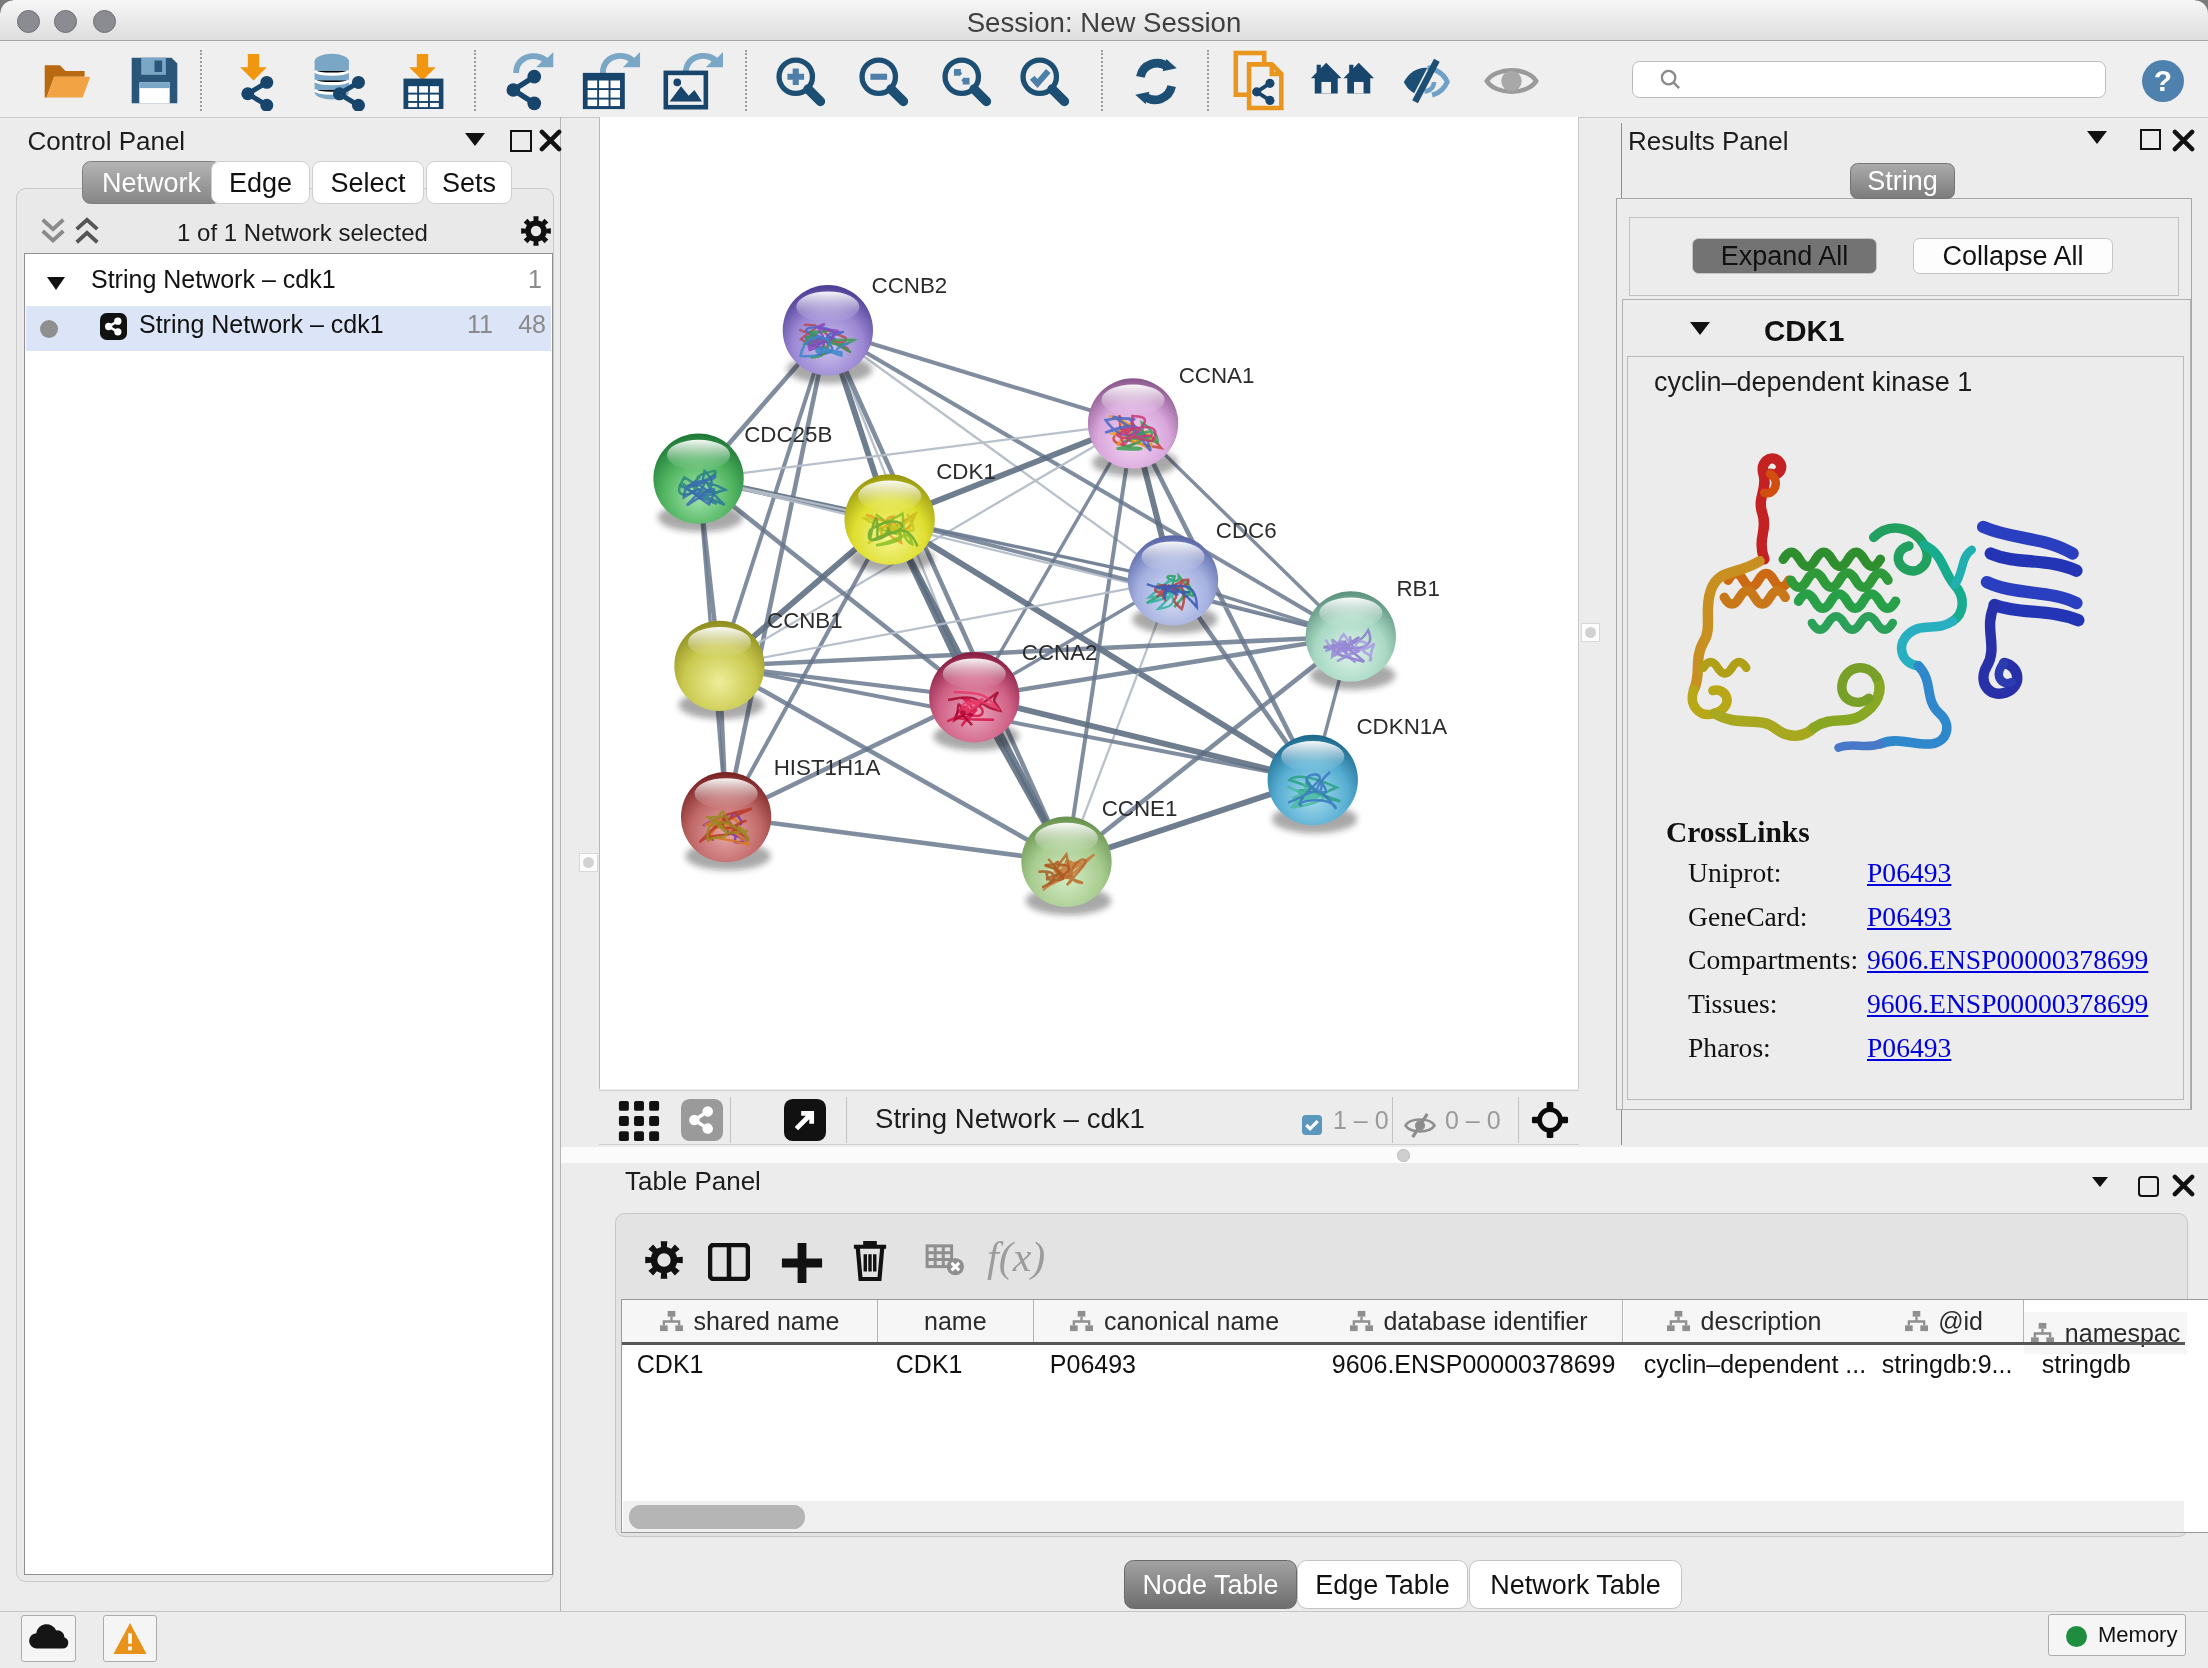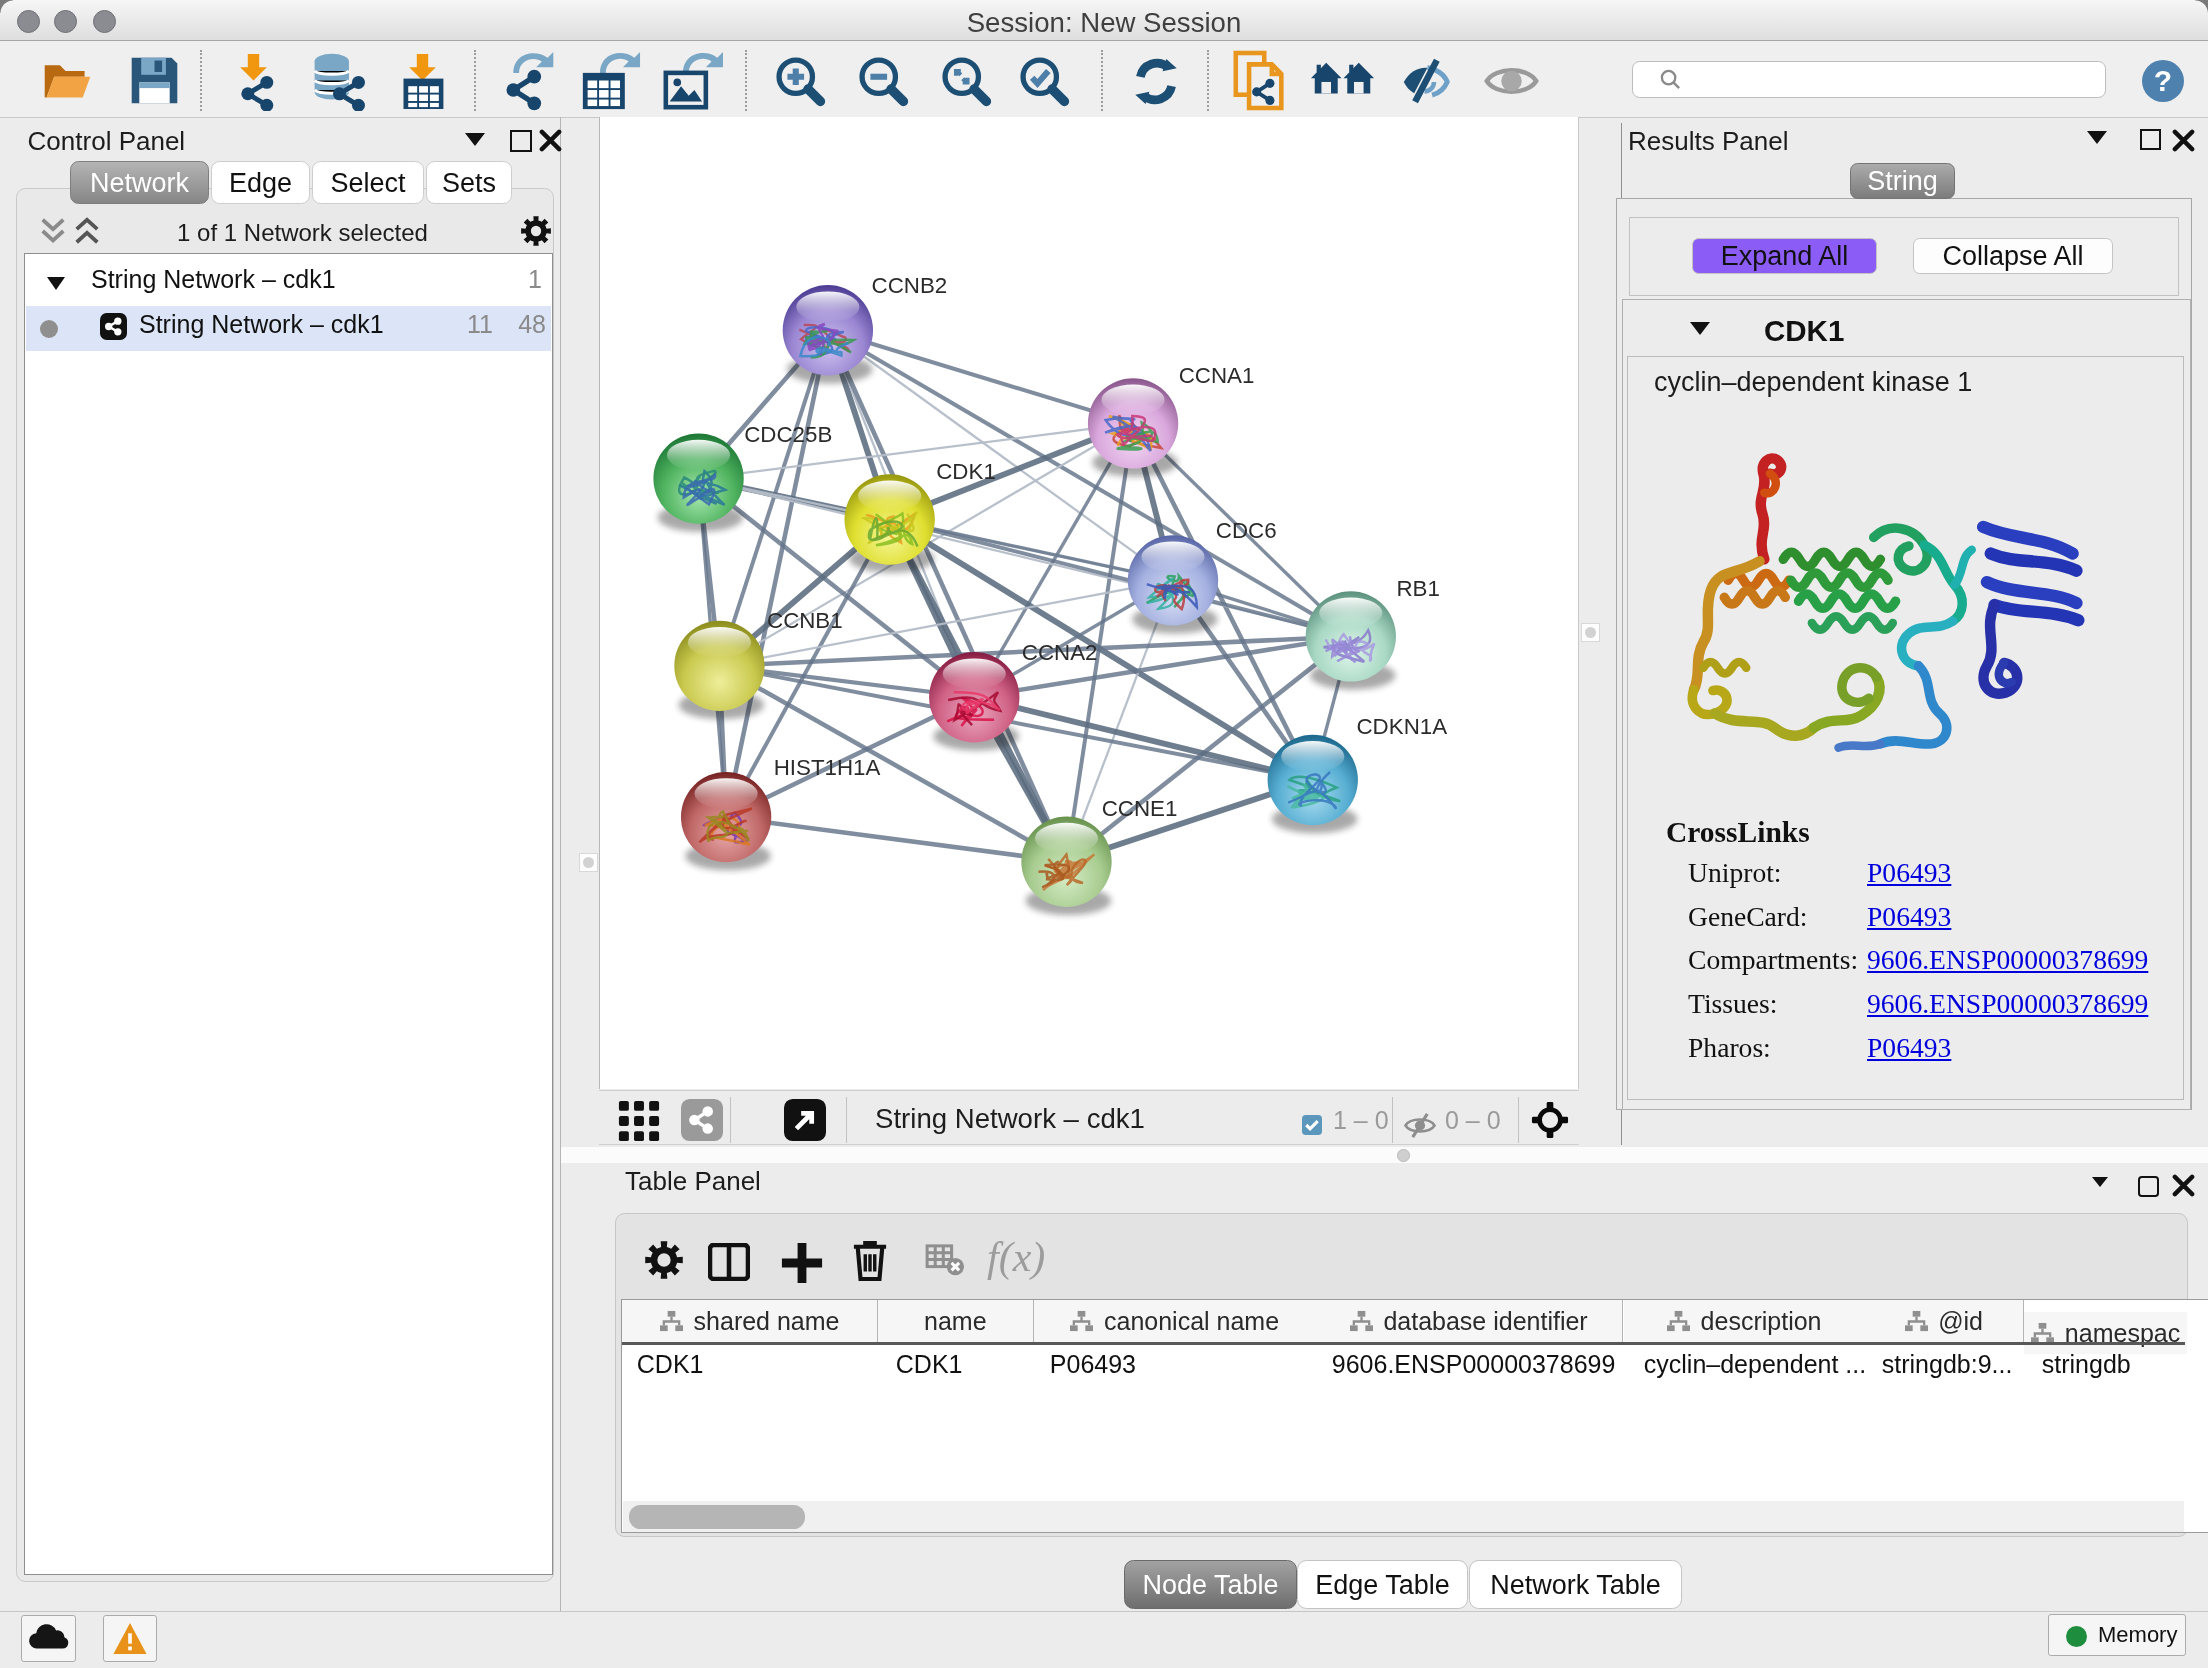--- a/index.html
+++ b/index.html
@@ -5,21 +5,21 @@
 html,body{margin:0;padding:0;}
 body{width:2208px;height:1668px;background:#ececec;font-family:"Liberation Sans",sans-serif;position:relative;overflow:hidden;}
 .abs{position:absolute;}
 .titlebar{left:0;top:0;width:2208px;height:40px;background:linear-gradient(#f6f6f6,#dedede);border-bottom:1px solid #a5a5a5;}
 .tl{top:9.5px;width:23px;height:23px;border-radius:50%;background:#8b8b92;border:1.4px solid #6f6f75;box-sizing:border-box;}
 .title{top:6.7px;left:0;width:2208px;text-align:center;font-size:27.6px;color:#3f3f3f;}
 .toolbar{left:0;top:41px;width:2208px;height:76px;background:#efefef;border-bottom:1px solid #c9c9c9;}
 .tsep{top:50px;width:0;height:61px;border-left:2.9px dotted #9d9d9d;}
 .panel-title{font-size:26px;color:#1c1c1c;}
 .tab{position:absolute;height:43px;z-index:3;background:#fff;border:1px solid #cdcdcd;box-sizing:border-box;text-align:center;font-size:27px;color:#111;line-height:42px;border-radius:8.6px;}
-.tabsel{background:linear-gradient(#b4b4b4,#868686);color:#fff;border:1px solid #7e7e7e;}
+.tabsel{background:linear-gradient(#b4b4b4,#868686);color:#fff;border:1px solid #7e7e7e;margin-left:12px;}
 
 #netview{left:599px;top:117px;width:980px;height:972px;background:#ffffff;border-left:1px solid #b8b8b8;border-right:1px solid #c9c9c9;box-sizing:border-box;}
 #navbar{left:599px;top:1090px;width:980px;height:55px;background:#ececec;border-top:1px solid #cfcfcf;border-bottom:1px solid #cfcfcf;box-sizing:border-box;}
 #hsplit{left:561px;top:1147px;width:1647px;height:16px;background:#fbfbfb;}
 
 #rpanel{left:1621px;top:123px;width:588px;height:1022px;background:#ececec;border-left:1px solid #8f8f8f;}
 
 #tpanel-inner{left:615px;top:1213px;width:1573px;height:324px;background:#e3e3e3;border:1px solid #c6c6c6;border-radius:9.5px;box-sizing:border-box;}
 #thetable{left:4.8px;top:85px;width:1772px;height:234px;background:#fff;border:1px solid #9a9a9a;box-sizing:border-box;}
 .hdrcell{position:absolute;top:0;height:42px;border-right:1px solid #b4b4b4;box-sizing:border-box;font-size:25px;color:#2a2a2a;text-align:center;line-height:42px;background:#f6f6f6;}
@@ -622,21 +622,21 @@
 <div class="abs panel-title" style="left:1628px;top:126px;">Results Panel</div>
 <div class="abs" style="left:2087px;top:131px;width:0;height:0;border-left:10.5px solid transparent;border-right:10.5px solid transparent;border-top:13.3px solid #111;"></div>
 <div class="abs" style="left:2140px;top:129px;width:17px;height:17px;border:2.9px solid #111;"></div>
 <svg class="abs" style="left:2172px;top:129px;" width="23" height="23" viewBox="0 0 24 24">
     <path d="M3 3l18 18M21 3L3 21" stroke="#111" stroke-width="4.6" stroke-linecap="round"></path>
   </svg>
 <div id="rcontent">
   <div class="abs" style="left:1616px;top:198px;width:576px;height:912px;background:#ececec;border:1px solid #a8a8a8;box-sizing:border-box;"></div>
   <div class="abs" style="left:1850px;top:163px;width:105px;height:36px;background:linear-gradient(#ababab,#7c7c7c);border:1px solid #747474;border-radius:7.6px;box-sizing:border-box;color:#fff;font-size:27px;text-align:center;line-height:34px;">String</div>
   <div class="abs" style="left:1629px;top:217px;width:548px;height:77px;border:1px solid #c2c2c2;background:#ececec;"></div>
-  <div class="abs" style="left:1692px;top:238px;width:185px;height:36px;background:#8b5cf6;border:1px solid #c4c4c4;border-radius:6.7px;box-sizing:border-box;font-size:27px;color:#111;text-align:center;line-height:34px;">Expand All</div>
+  <div class="abs" style="left:1692px;top:238px;width:185px;height:36px;background:#737373;border:1px solid #c4c4c4;border-radius:6.7px;box-sizing:border-box;font-size:27px;color:#111;text-align:center;line-height:34px;">Expand All</div>
   <div class="abs" style="left:1913px;top:238px;width:200px;height:36px;background:#fdfdfd;border:1px solid #c4c4c4;border-radius:6.7px;box-sizing:border-box;font-size:27px;color:#111;text-align:center;line-height:34px;">Collapse All</div>
   <div class="abs" style="left:1622px;top:299px;width:569px;height:811px;border:1px solid #b0b0b0;background:#ececec;box-sizing:border-box;"></div>
   <div class="abs" style="left:1690px;top:322px;width:0;height:0;border-left:10.5px solid transparent;border-right:10.5px solid transparent;border-top:13.3px solid #111;"></div>
   <div class="abs" style="left:1764px;top:314px;font-size:29.5px;font-weight:bold;color:#111;">CDK1</div>
   <div class="abs" style="left:1627px;top:356px;width:557px;height:744px;border:1px solid #bababa;background:#ececec;box-sizing:border-box;"></div>
   <div class="abs" style="left:1654px;top:367px;font-size:27px;color:#1c1c1c;">cyclin–dependent kinase 1</div>
   <svg class="abs" style="left:1669px;top:447px;" width="438" height="314" viewBox="0 0 460 330">
       <path d="M100 118 C 92 95, 104 88, 98 70 C 92 52, 104 45, 99 28 C 96 16, 106 8, 114 14 C 122 20, 116 32, 106 28" stroke="#c42222" stroke-width="11" fill="none" stroke-linecap="round"></path>
       <path d="M106 28 C 118 36, 110 52, 100 48" stroke="#d14e10" stroke-width="9" fill="none" stroke-linecap="round"></path>
       <path d="M62 140 q 8.0 -14 16 0 q 8.0 14 16 0 q 8.0 -14 16 0 q 8.0 14 16 0" stroke="#cc6a14" stroke-width="10" fill="none" stroke-linecap="round"></path>

